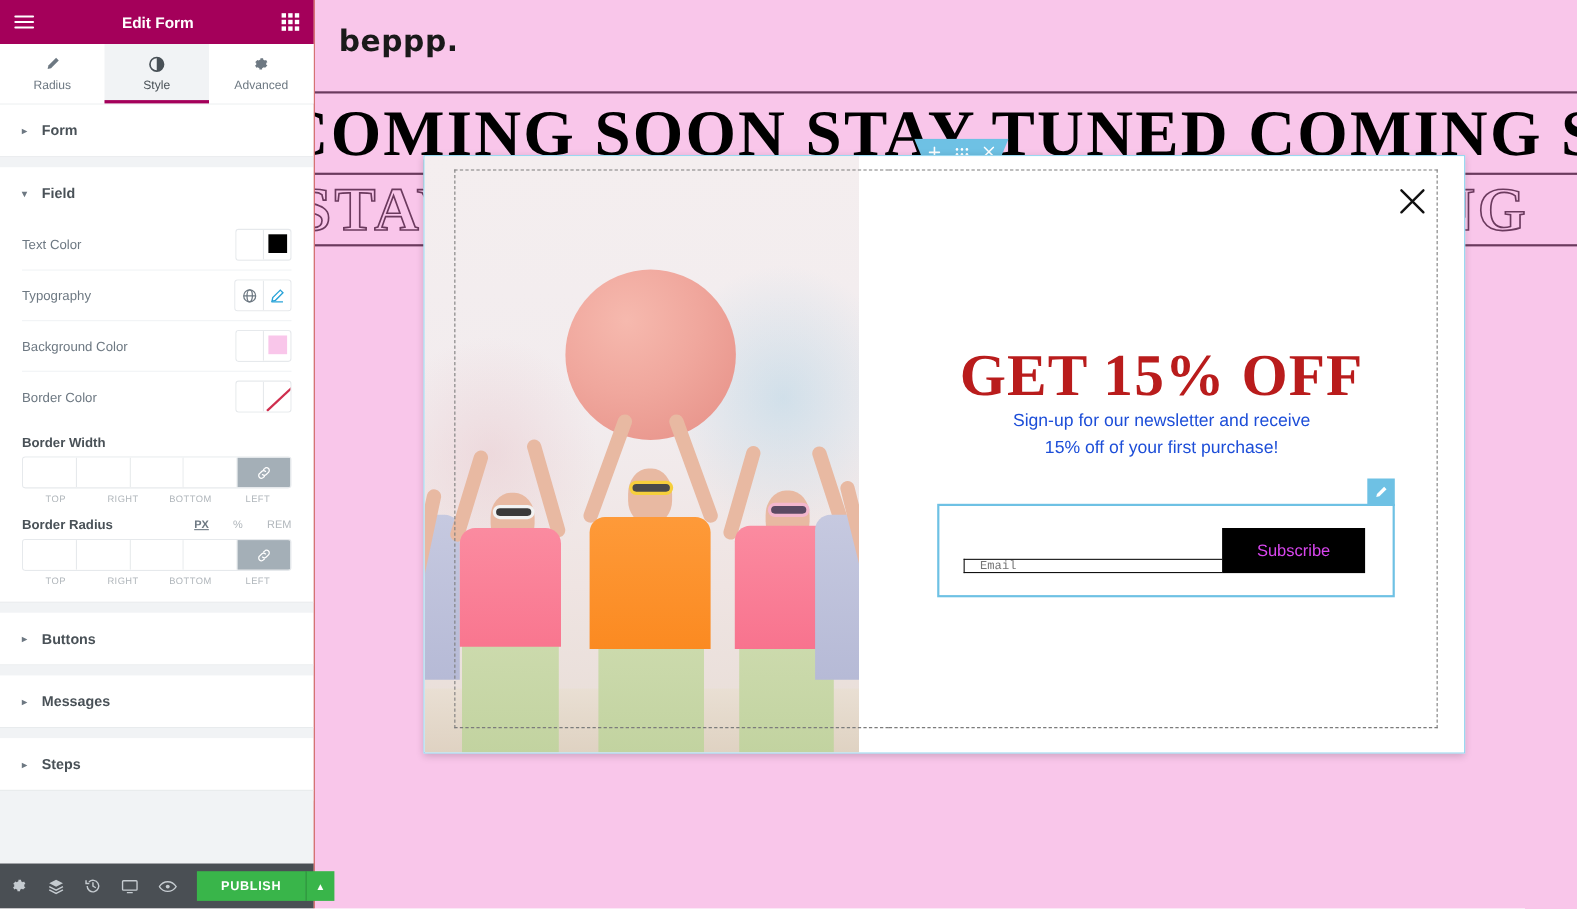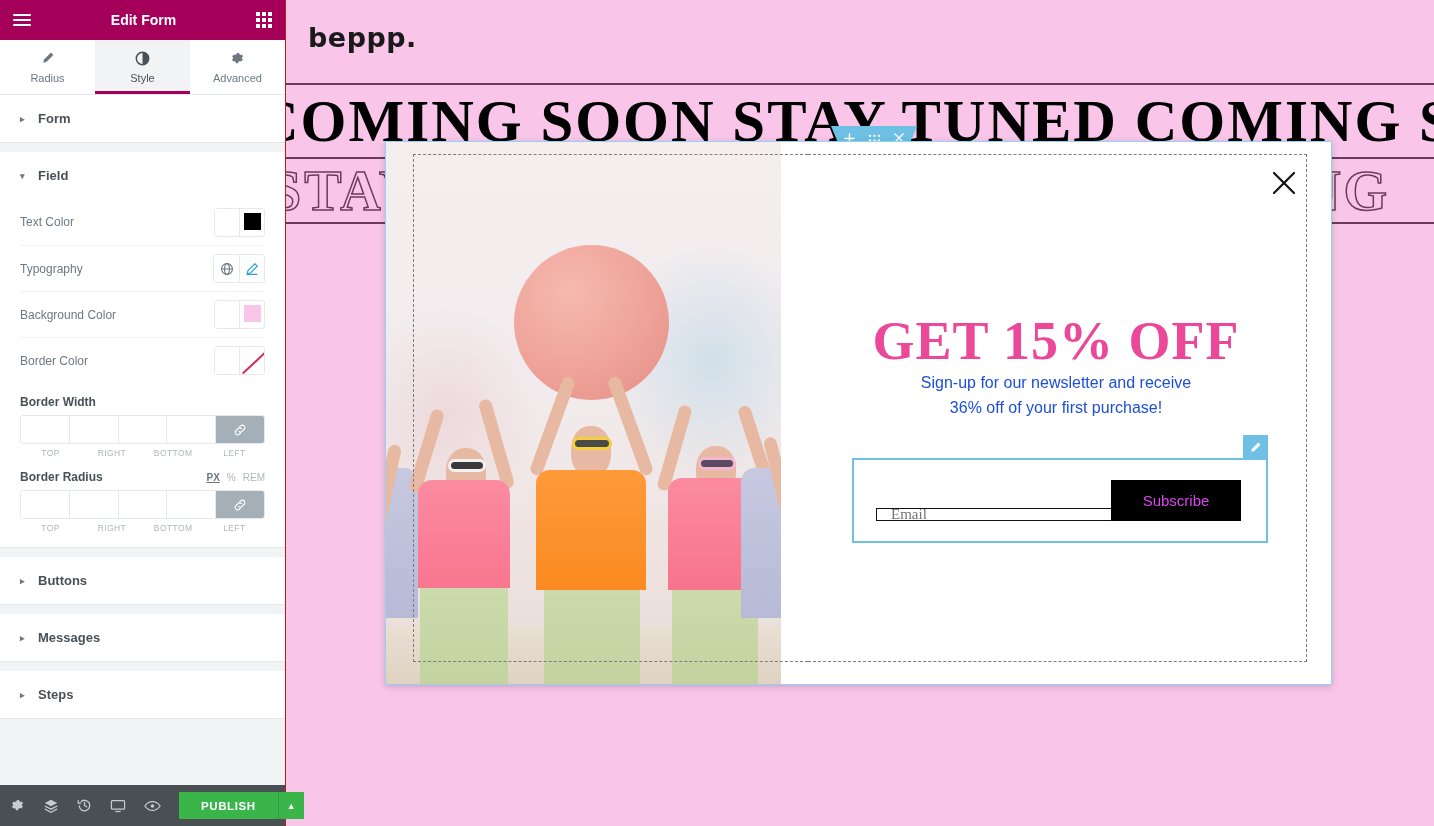--- a/index.html
+++ b/index.html
@@ -177,21 +177,21 @@
   .popup-close svg { display: block; }
 
   .popup-heading {
     position: absolute;
     left: 395px; right: 0; top: 168px;
     text-align: center;
     font-family: "Liberation Serif", serif;
     font-weight: bold;
     font-size: 54px;
     letter-spacing: 1px;
-    color: #ec4899;
+    color: #b91c1c;
   }
   .popup-sub {
     position: absolute;
     left: 395px; right: 0; top: 228px;
     text-align: center;
     font-size: 16px;
     line-height: 25px;
     color: #1d4ed8;
     font-weight: 300;
   }
@@ -215,24 +215,24 @@
     position: absolute;
     left: 22px; top: 20px;
     display: flex;
     width: 365px; height: 41px;
   }
   .email-input {
     flex: 1;
     border: 1px solid #111;
     border-right: none;
     background: #fff;
-    font-size: 15px;
+    font-size: 11px;
     color: #6b6b6b;
     padding: 0 14px;
-    font-family: Liberation Serif, serif;
+    font-family: Liberation Mono, monospace;
     outline: none;
     margin-top: 28px;
   }
   .subscribe-btn {
     width: 130px;
     background: #000;
     color: #d946ef;
     border: none;
     font-size: 15px;
     cursor: pointer;
@@ -372,21 +372,21 @@
     display: flex; align-items: center; justify-content: center;
     background: #fff; cursor: pointer;
   }
   .icon-cell + .icon-cell { border-left: 1px solid #e6e9ec; }
 
   .dim-label-row {
     display: flex; align-items: center;
     padding-top: 12px; padding-bottom: 6px;
   }
   .dim-title { flex: 1; font-size: 12px; color: #495157; font-weight: bold; }
-  .units { display: flex; gap: 7px; font-size: 10px; color: #b0b6bb; }
+  .units { display: flex; gap: 22px; font-size: 10px; color: #b0b6bb; }
   .units span { cursor: pointer; }
   .units span.active { color: #6d7882; text-decoration: underline; font-weight: bold; }
 
   .dims { display: flex; border: 1px solid #e6e9ec; border-radius: 3px; overflow: hidden; height: 29px; }
   .dims input {
     flex: 1; width: 0; min-width: 0;
     border: none; border-right: 1px solid #e6e9ec;
     font-size: 12px; text-align: center;
     color: #495157; outline: none;
     font-family: "Liberation Sans", sans-serif;
@@ -535,21 +535,21 @@
 
         <div class="popup-close">
           <svg width="30" height="30" viewBox="0 0 30 30">
               <path d="M5 5l20 20M25 5L5 25" stroke="#111" stroke-width="2.2" stroke-linecap="round"></path>
             </svg>
         </div>
 
         <div class="popup-heading">GET 15% OFF</div>
         <div class="popup-sub">
           <div>Sign-up for our newsletter and receive</div>
-          <div>36% off of your first purchase!</div>
+          <div>15% off of your first purchase!</div>
         </div>
 
         <div class="form-widget">
           <div class="form-edit-badge">
             <svg width="13" height="13" viewBox="0 0 14 14">
               <path d="M10 1.6l2.4 2.4-7 7-3.1.7.7-3.1z" fill="#fff"></path>
             </svg>
           </div>
           <div class="form-row">
             <input class="email-input" type="text" placeholder="Email" style="">

